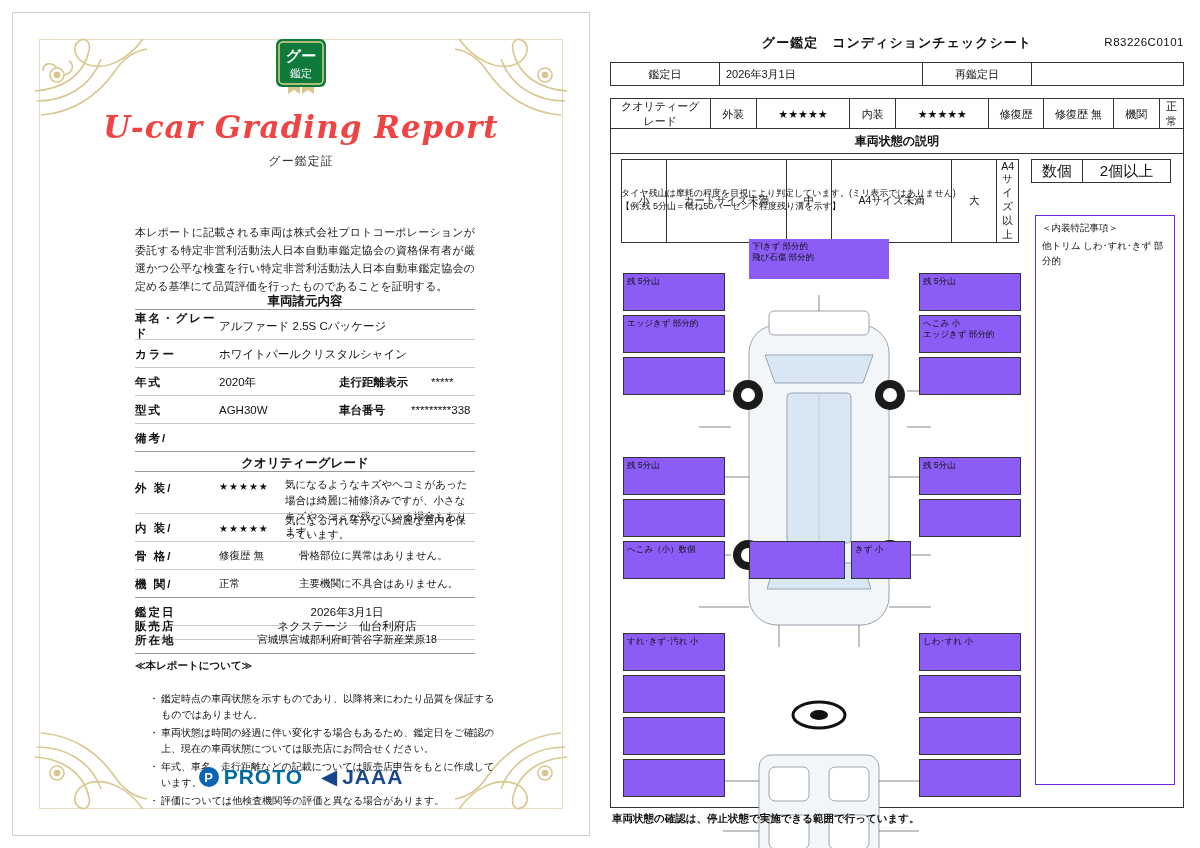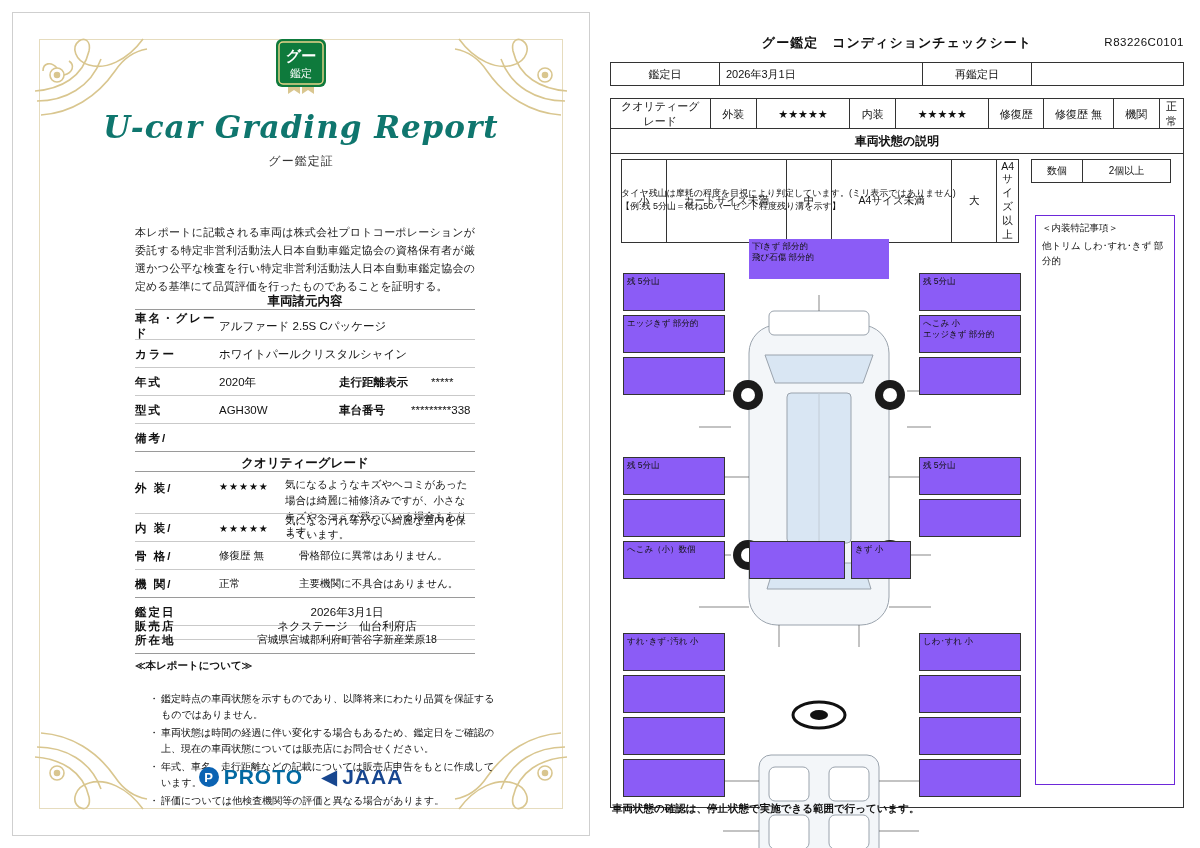--- a/index.html
+++ b/index.html
@@ -35,21 +35,21 @@
   .goo-badge{
     position:absolute;left:50%;top:24px;transform:translateX(-50%);
     width:62px;height:58px;
   }
   .goo-badge svg{width:100%;height:100%;}
 
   .title-script{
     position:absolute;left:0;right:0;top:96px;text-align:center;
     font-family:"DejaVu Serif", serif;
     font-style:italic;font-weight:bold;
-    font-size:31px;letter-spacing:1px;color:#0f766e;
+    font-size:31px;letter-spacing:1px;color:#ef4444;
   }
   .title-sub{
     position:absolute;left:0;right:0;top:140px;text-align:center;
     font-size:12px;color:#333;letter-spacing:1px;
   }
 
   .intro{
     position:absolute;left:122px;top:182px;width:340px;
     font-size:11px;line-height:1.65;color:#1a1a1a;text-align:justify;margin-top:28px;
   }
@@ -121,42 +121,42 @@
   }
   .panel-head{
     height:24px;border-bottom:1px solid #333;display:flex;align-items:center;justify-content:center;
     font-size:12px;font-weight:bold;
   }
   .legend{
     position:absolute;left:10px;top:30px;width:398px;font-size:10.5px;
   }
   .legend td{border:1px solid #333;height:20px;text-align:center;padding:0 4px;}
   .legend2{
-    position:absolute;left:420px;top:30px;width:140px;font-size:10px;
+    position:absolute;left:420px;top:30px;width:140px;font-size:15px;
   }
   .legend2 td{border:1px solid #333;height:20px;text-align:center;}
 
   .tire-note{
     position:absolute;left:10px;top:58px;width:420px;font-size:9px;line-height:1.45;
   }
 
   .notebox{
     position:absolute;right:8px;top:86px;width:140px;height:570px;
     border:1px solid #6d28d9;box-sizing:border-box;font-size:9.5px;padding:5px 6px;line-height:1.5;
   }
 
   .diagram{
     position:absolute;left:8px;top:86px;width:406px;height:700px;
   }
   .cell{
     position:absolute;border:1px solid #333;background:#8b5cf6;font-size:8.5px;
     padding:2px 3px;box-sizing:border-box;line-height:1.35;
   }
   .footer-note{
-    position:absolute;left:6px;bottom:20px;font-size:10.5px;font-weight:bold;
+    position:absolute;left:6px;bottom:10px;font-size:10.5px;font-weight:bold;
   }
   .diagram svg{position:absolute;left:0;top:0;}
 </style>
 </head>
 <body>
 
 <div class="page">
 
   <div class="left">
     <div class="orn-line"></div>

